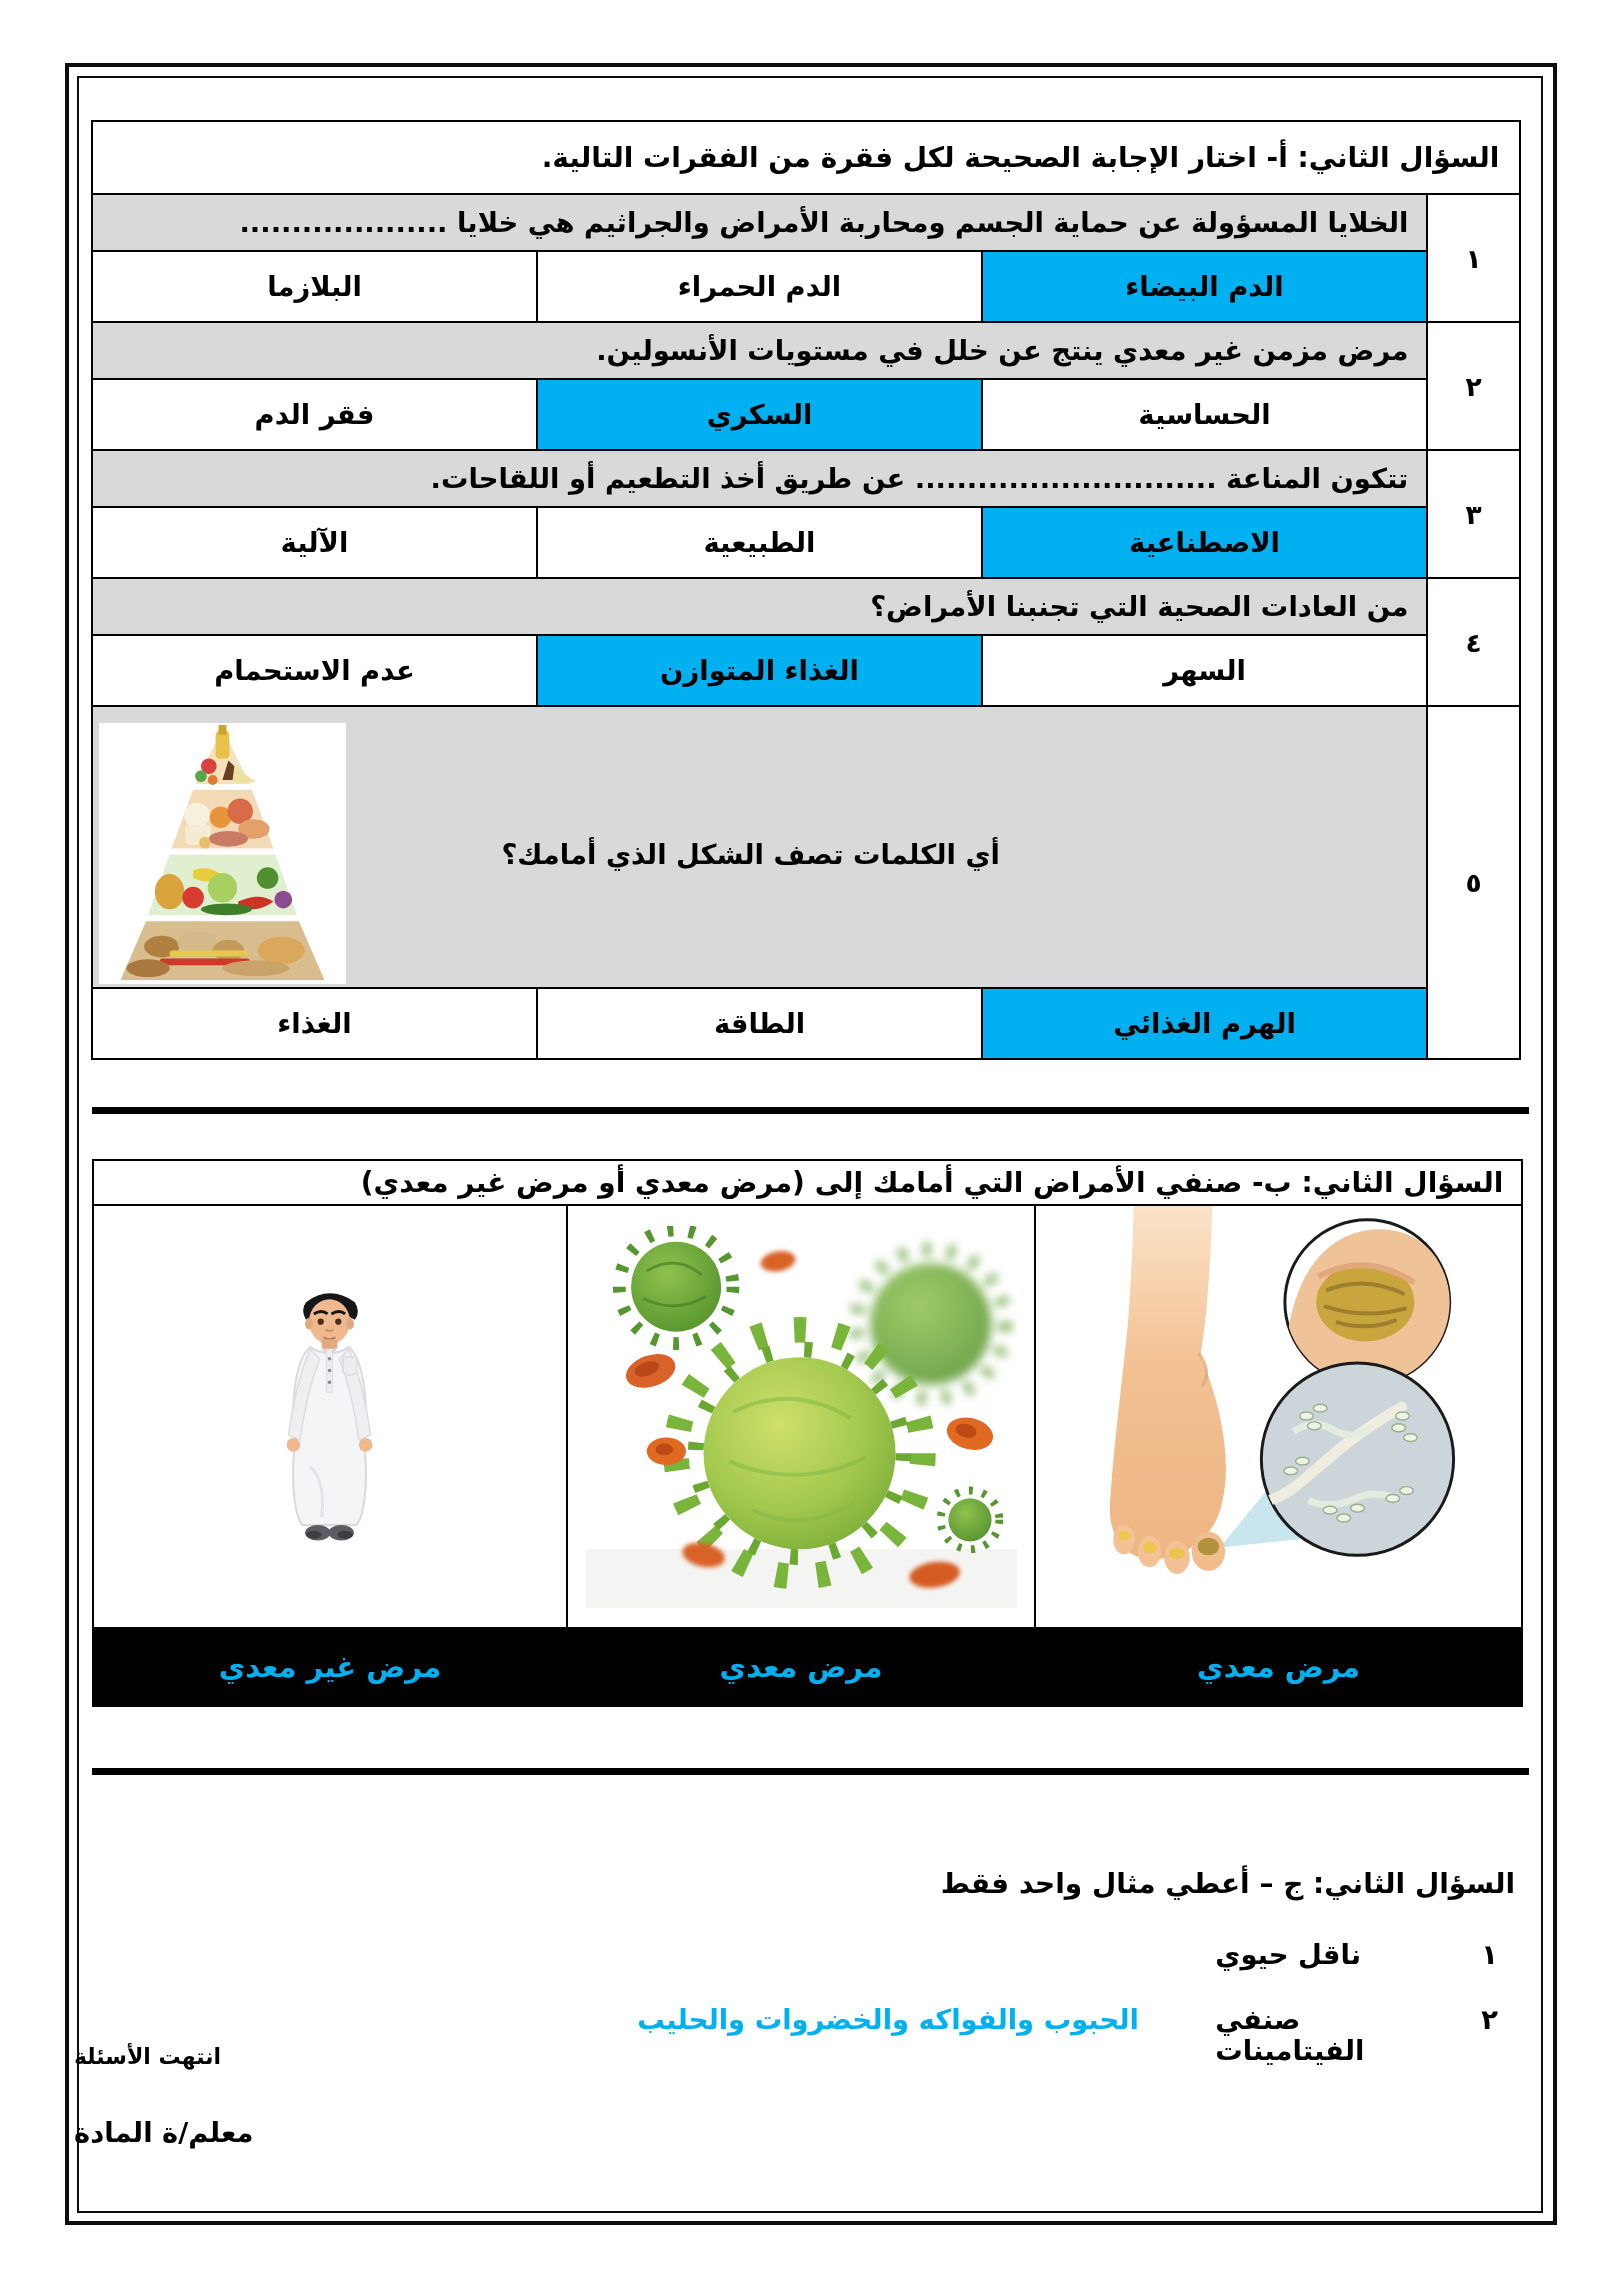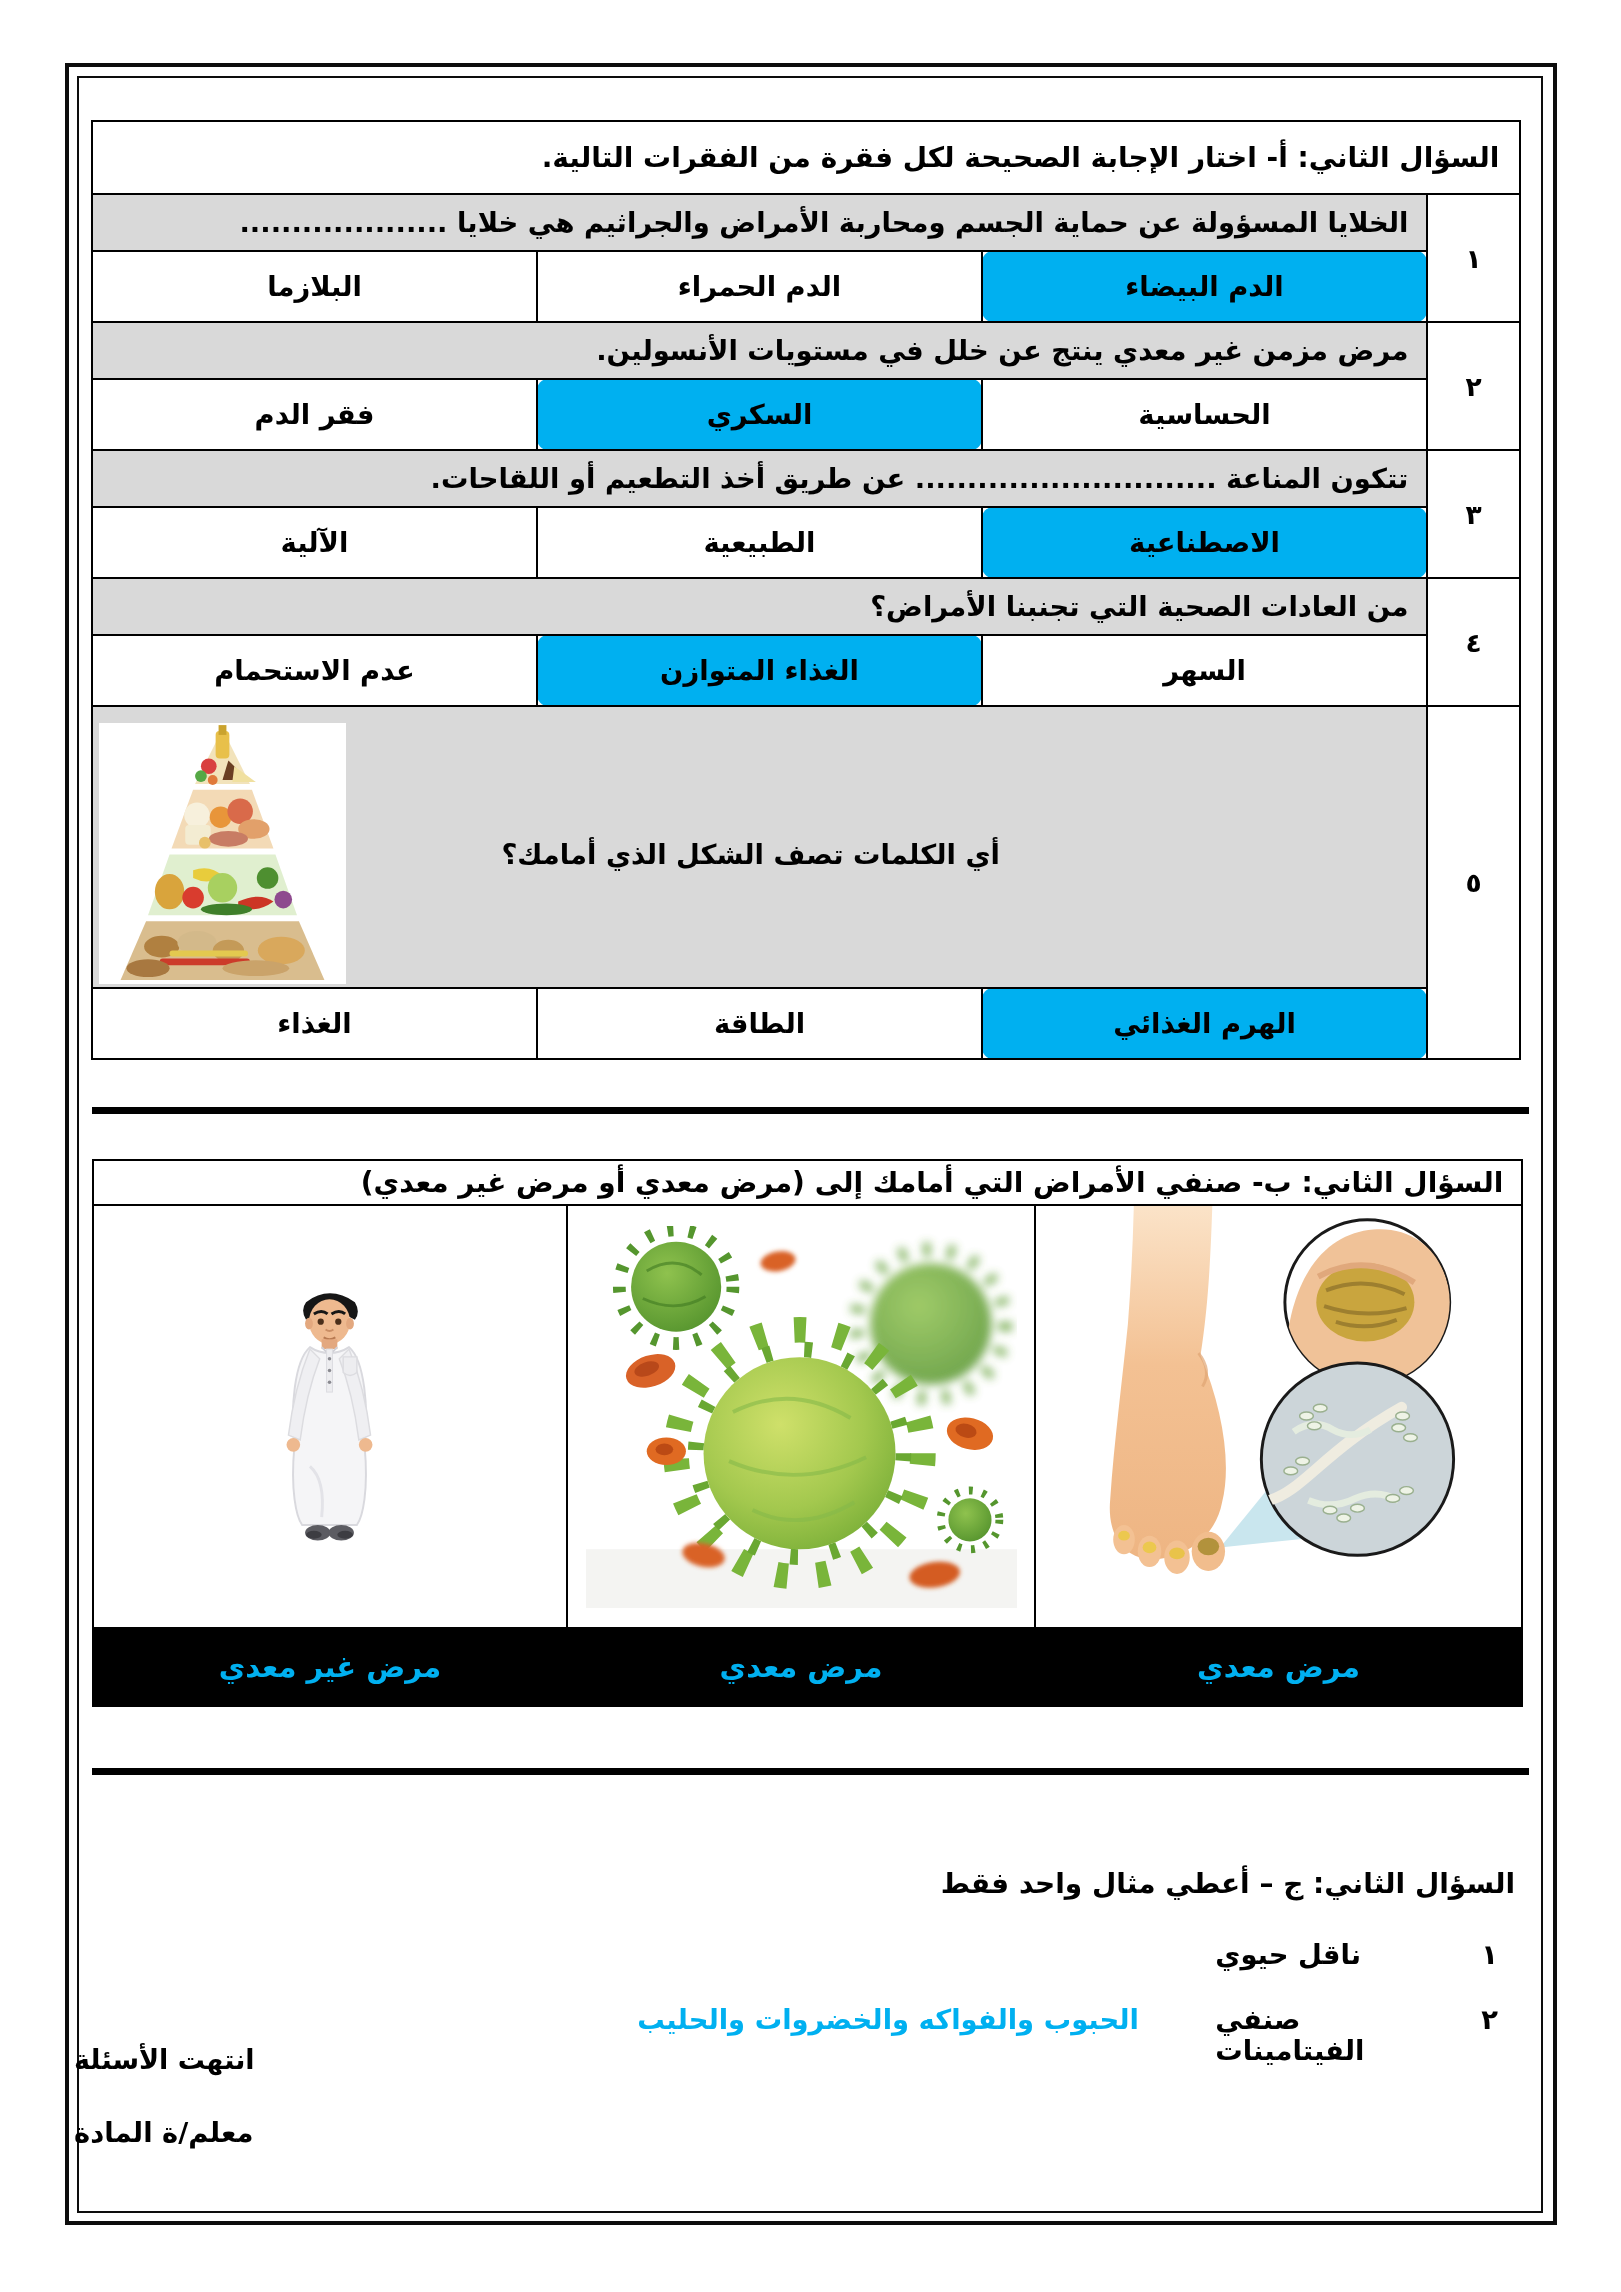--- a/index.html
+++ b/index.html
@@ -22,21 +22,21 @@
   table.quiz{
     position:absolute;right:100px;top:120px;width:1428px;
     border-collapse:collapse;table-layout:fixed;direction:rtl;
   }
   table.quiz td{border:2px solid #000;vertical-align:middle;}
   td.a-header{height:73px;background:#fff;text-align:right;padding:0 19.6px;font-size:28px;}
   td.qnum{width:93px;text-align:center;font-size:26.5px;background:#fff;}
   td.qtext{height:57px;background:var(--gray);text-align:right;padding:0 17.6px;font-size:27.4px;}
   td.qtext-tall{height:282px;background:var(--gray);position:relative;vertical-align:top;}
   td.qtext-tall .qline{display:block;text-align:center;padding:15.7px 17.6px 0 0;font-size:27.4px;}
-  td.opt{height:71px;text-align:center;font-size:27.4px;background:#fff;border-radius:11px;}
+  td.opt{height:71px;text-align:center;font-size:27.4px;background:#fff;}
   td.hl{background:var(--cyan);}
   .pyr-box{position:absolute;left:5.9px;top:15.7px;width:247px;height:261px;background:#fff;}
 
   
   .divider{position:absolute;right:92px;width:1437px;height:6.9px;background:#000;}
   .divider-1{top:1107px;}
   .divider-2{top:1768px;}
 
   
   table.classify{
@@ -52,21 +52,21 @@
   
   .c-header{position:absolute;right:106px;top:1867px;font-size:28px;text-align:right;}
   .c-item{position:absolute;right:106px;width:1416px;display:flex;align-items:flex-start;column-gap:13.7px;font-size:27.4px;}
   .c-item-1{top:1939px;}
   .c-item-2{top:2004px;}
   .c-num{width:51px;text-align:center;flex:none;}
   .c-label{width:235px;text-align:left;flex:none;}
   .c-answer{width:627px;text-align:center;color:var(--cyan);flex:none;}
 
   
-  .end-note{position:absolute;left:74px;top:2044px;font-size:27px;}
+  .end-note{position:absolute;left:74px;top:2044px;font-size:22px;}
   .teacher-note{position:absolute;left:74px;top:2117px;font-size:27.4px;}
 
   svg{display:block;}
 </style>
 </head>
 <body>
 
 <div class="frame-outer"></div>
 <div class="frame-inner"></div>
 

